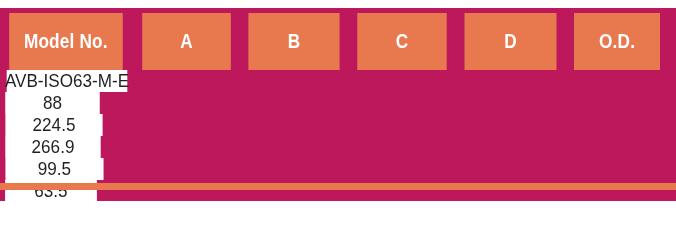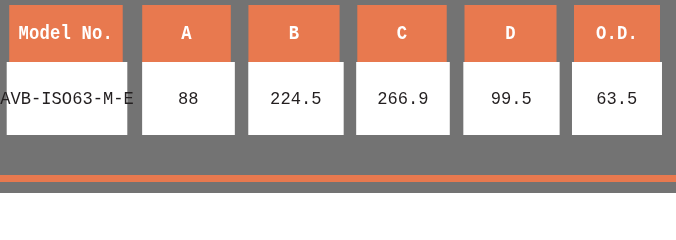--- a/index.html
+++ b/index.html
@@ -10,25 +10,24 @@
     width: 676px;
     height: 193px;
     background: #ffffff;
     font-family: "Liberation Sans", sans-serif;
     overflow: hidden;
   }
 
   #spec-table {
     position: absolute;
     left: 0;
-    top: 0;
+    top: 8px;
     width: 676px;
     height: 193px;
-    background: #737373;
-    font-family: Liberation Mono, monospace;
+    background: #be185d;
   }
 
   .table-row {
     position: absolute;
     left: 0;
     display: flex;
     box-sizing: border-box;
   }
 
   
@@ -52,22 +51,23 @@
   }
   .header-cell:last-child { margin-right: 0; }
   .header-cell .cell-text {
     display: block;
     white-space: nowrap;
   }
 
   
   .row-1 {
     top: 62px;
-    height: 73px;
+    height: 55px;
     width: 667px;
+    flex-direction: column;
   }
   .row-1 .data-cell {
     background: #ffffff;
   }
 
   
   .row-2 {
     top: 117px;
     height: 57px;
     width: 667px;

